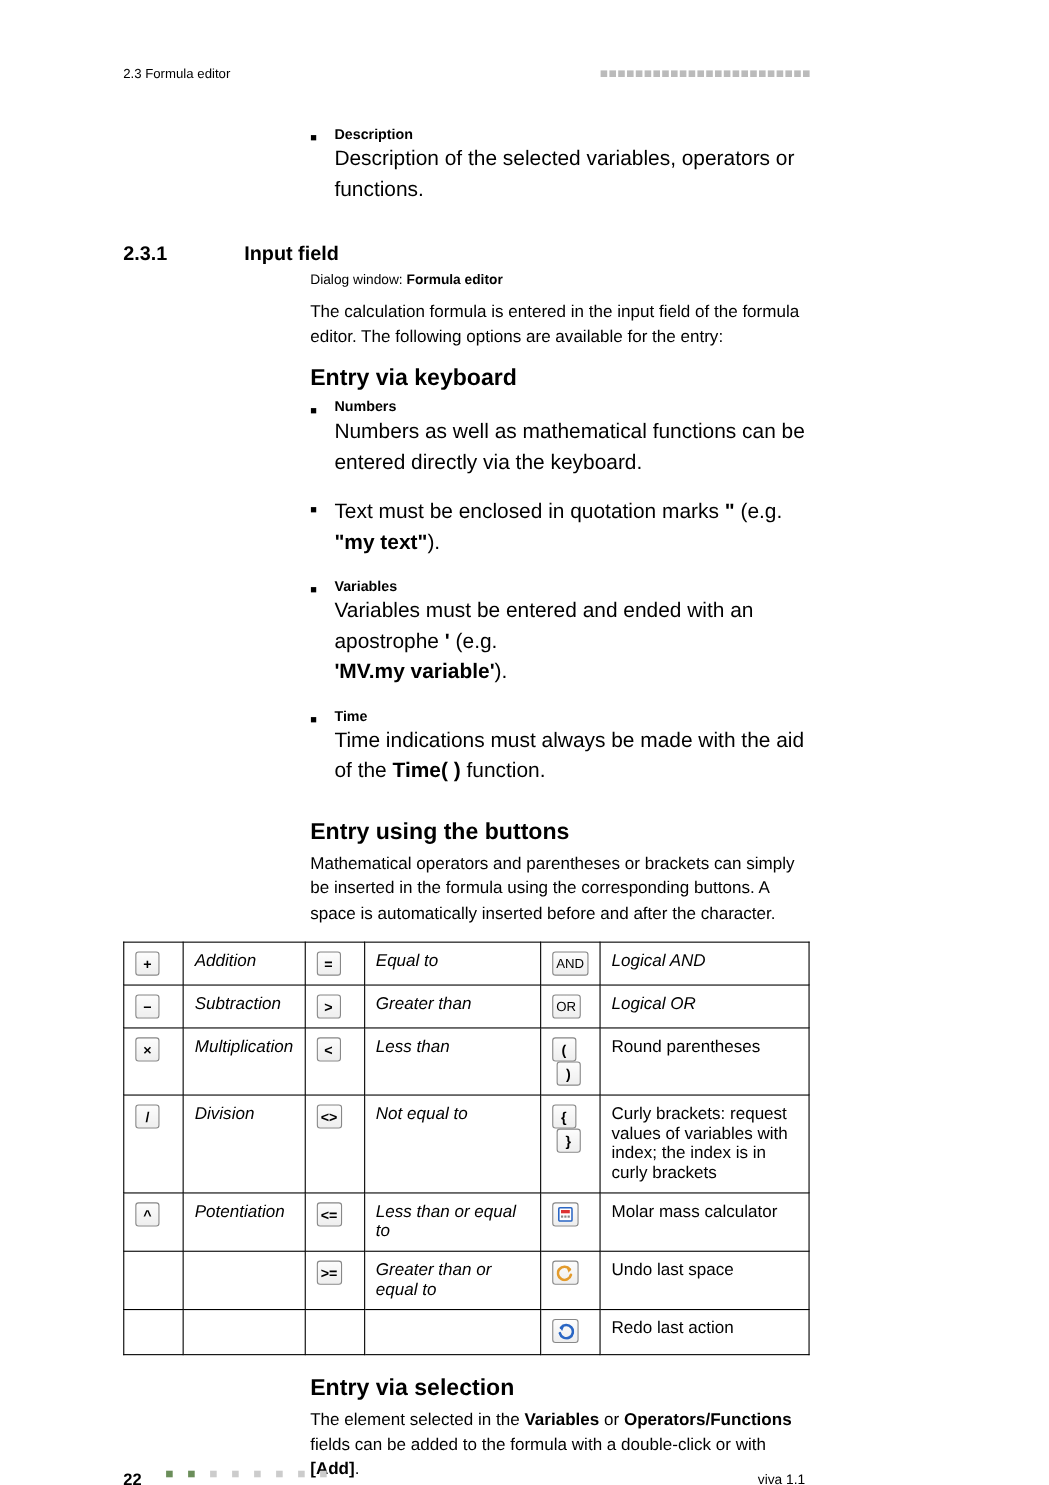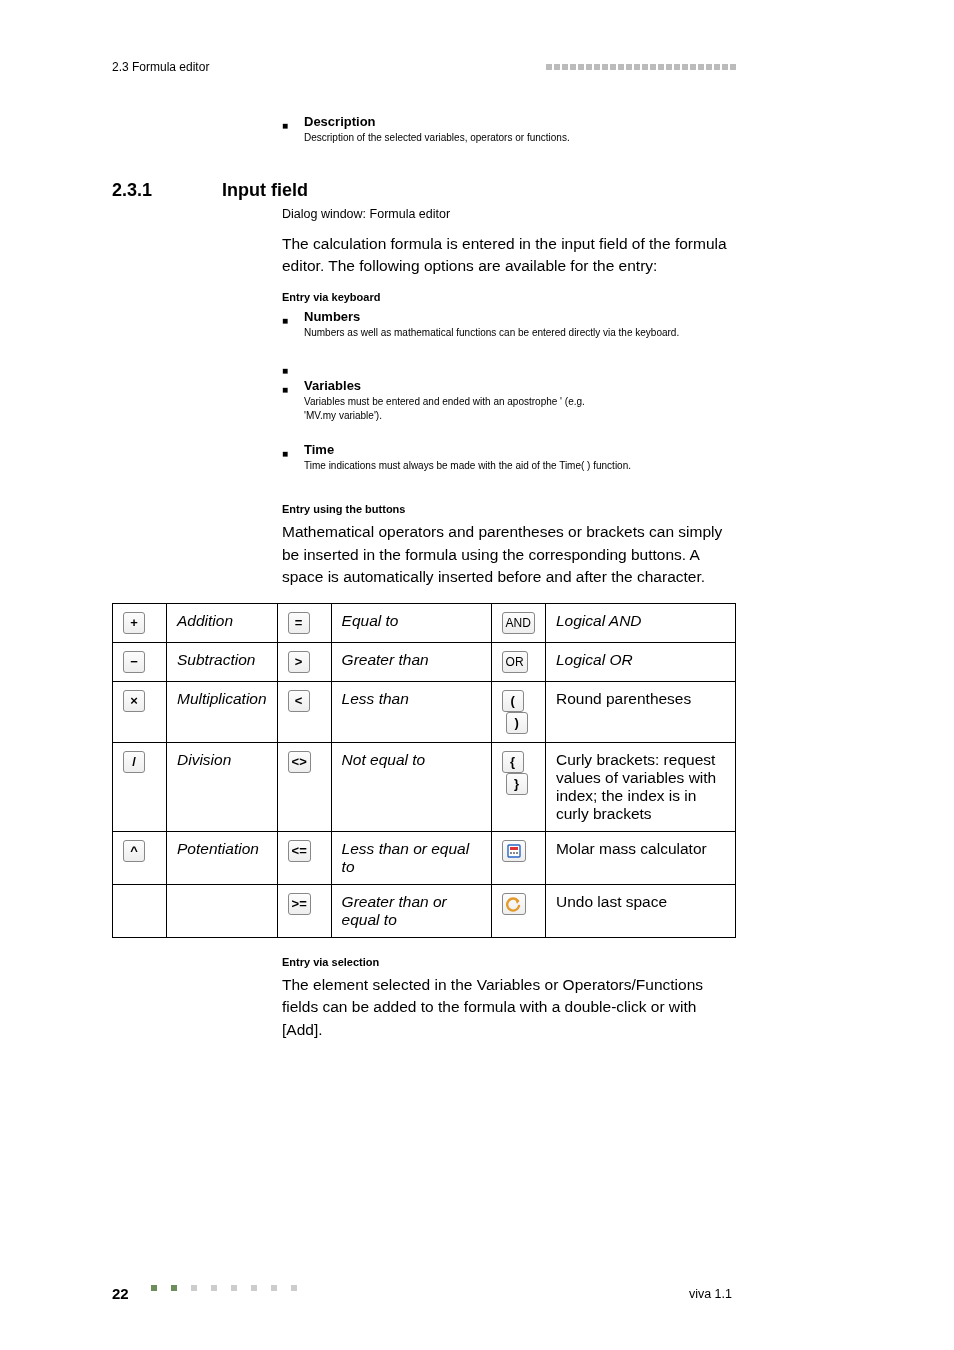--- a/index.html
+++ b/index.html
@@ -21,36 +21,36 @@
     display: flex;
     justify-content: space-between;
     align-items: center;
     font-size: 12px;
     margin-bottom: 40px;
   }
   .ticks { display: flex; gap: 2px; }
   .tick { width: 6px; height: 6px; background: #bbb; }
   .body-area { padding-left: 170px; }
   .dt { font-weight: bold; font-size: 13px; margin-bottom: 2px; }
-  .dd { font-size: 10px; line-height: 1.45; margin: 0 0 16px 0; }
+  .dd { font-size: 19px; line-height: 1.45; margin: 0 0 16px 0; }
   .bullet-row { display: flex; margin-bottom: 2px; }
   .bullet { width: 22px; font-size: 10px; padding-top: 6px; }
   .bullet-body { flex: 1; }
   .section-num {
     display: flex;
     align-items: center;
     font-weight: bold;
     font-size: 18px;
     margin-top: 18px;
     margin-bottom: 6px;
   }
   .section-num .num { width: 110px; }
   .dialog-line { font-size: 12.5px; margin-bottom: 12px; padding-left: 170px; }
   .para { font-size: 15.5px; line-height: 1.45; margin-bottom: 14px; }
-  .h4 { font-weight: bold; font-size: 11px; margin: 14px 0 6px 0; }
+  .h4 { font-weight: bold; font-size: 21px; margin: 14px 0 6px 0; }
   table.ops {
     border-collapse: collapse;
     width: 100%;
     margin-top: 10px;
     font-size: 15.5px;
   }
   table.ops td {
     border: 1px solid #000;
     padding: 8px 10px;
     vertical-align: top;
@@ -83,21 +83,21 @@
     right: 116px;
     display: flex;
     justify-content: space-between;
     align-items: center;
     font-size: 12.5px;
   }
   .footer .pg { font-weight: bold; font-size: 15px; margin-right: 8px; }
   .footer-ticks { display: flex; gap: 14px; }
   .ftick { width: 6px; height: 6px; background: #ccc; }
   .ftick.c { background: #6b8e5a; }
-  strong { font-weight: normal; text-align: center; }
+  strong { font-weight: bold; text-align: center; }
 </style>
 </head>
 <body>
 
 <div class="page">
 
   <div class="header">
     <span>2.3 Formula editor</span>
     <span class="ticks">
       <span class="tick"></span>
@@ -154,20 +154,23 @@
       <div class="bullet">■</div>
       <div class="bullet-body">
         <div class="dt">Numbers</div>
         <div class="dd">Numbers as well as mathematical functions can be entered directly via the keyboard.</div>
       </div>
     </div>
 
     <div class="bullet-row">
       <div class="bullet">■</div>
       <div class="bullet-body">
+        <div class="dd">
+          <span>Text must be enclosed in quotation marks </span><strong>"</strong><span> (e.g. </span><strong>"my text"</strong><span>).</span>
+        </div>
       </div>
     </div>
 
     <div class="bullet-row">
       <div class="bullet">■</div>
       <div class="bullet-body">
         <div class="dt">Variables</div>
         <div class="dd">
           <span>Variables must be entered and ended with an apostrophe </span><strong>'</strong><span> (e.g.</span><br>
           <strong>'MV.my variable'</strong><span>).</span>
@@ -275,20 +278,33 @@
             </span></td>
       <td class="desc2">Greater than or equal to</td>
       <td class="icon-cell"><span class="btn">
         <svg width="16" height="16" viewBox="0 0 16 16">
                 <path d="M12 5 A6 6 0 1 0 13 10" fill="none" stroke="#e39b2c" stroke-width="2.4" stroke-linecap="round"></path>
                 <path d="M9 3 L13 5 L11 8 Z" fill="#e39b2c"></path>
               </svg>
       </span></td>
       <td class="desc3 noital">Undo last space</td>
     </tr>
+    <tr>
+      <td class="icon-cell"></td>
+      <td class="desc1"></td>
+      <td class="icon-cell"></td>
+      <td class="desc2"></td>
+      <td class="icon-cell"><span class="btn">
+        <svg width="16" height="16" viewBox="0 0 16 16">
+                <path d="M4 5 A6 6 0 1 1 3 10" fill="none" stroke="#2a66c4" stroke-width="2.4" stroke-linecap="round"></path>
+                <path d="M7 3 L3 5 L5 8 Z" fill="#2a66c4"></path>
+              </svg>
+      </span></td>
+      <td class="desc3 noital">Redo last action</td>
+    </tr>
   </tbody>
     </table>
 
   <div class="body-area" style="margin-top:18px;">
     <div class="h4">Entry via selection</div>
     <div class="para">
       <span>The element selected in the </span><strong>Variables</strong><span> or </span><strong>Operators/Functions</strong><span> fields can be added to the formula with a double-click or with </span><strong>[Add]</strong><span>.</span>
     </div>
   </div>
 

